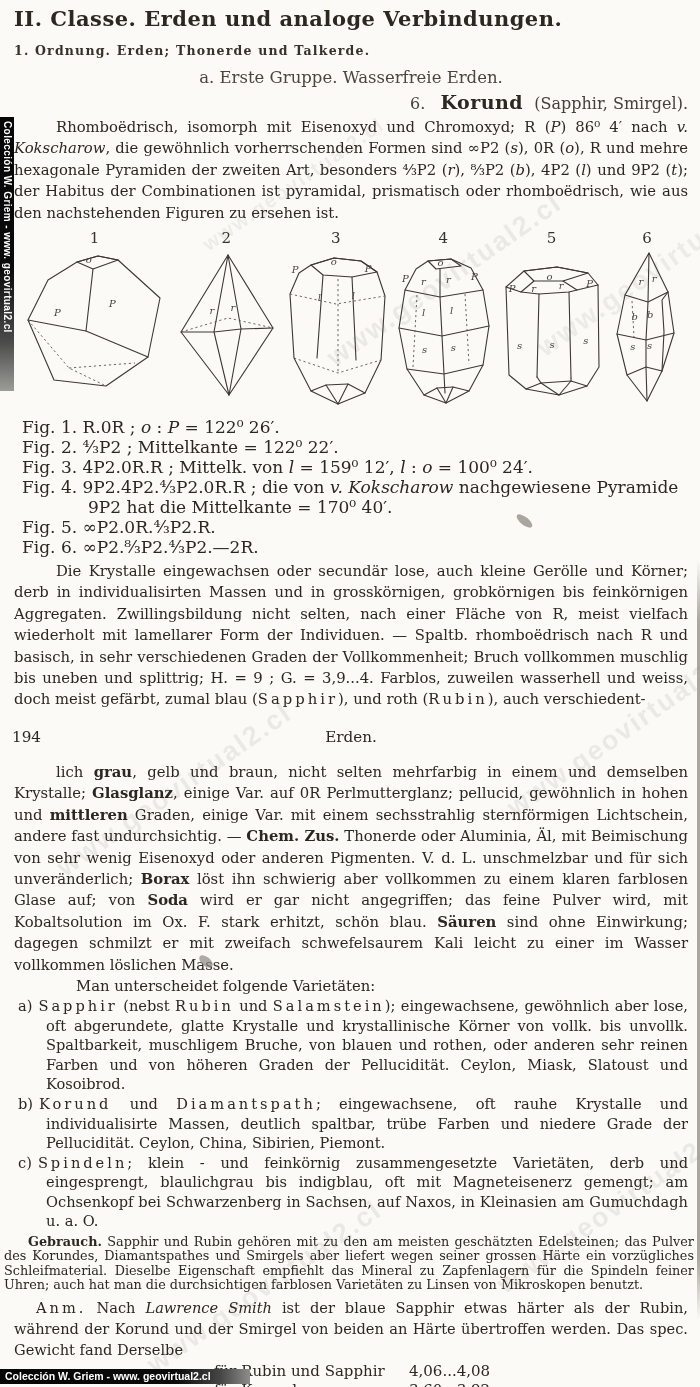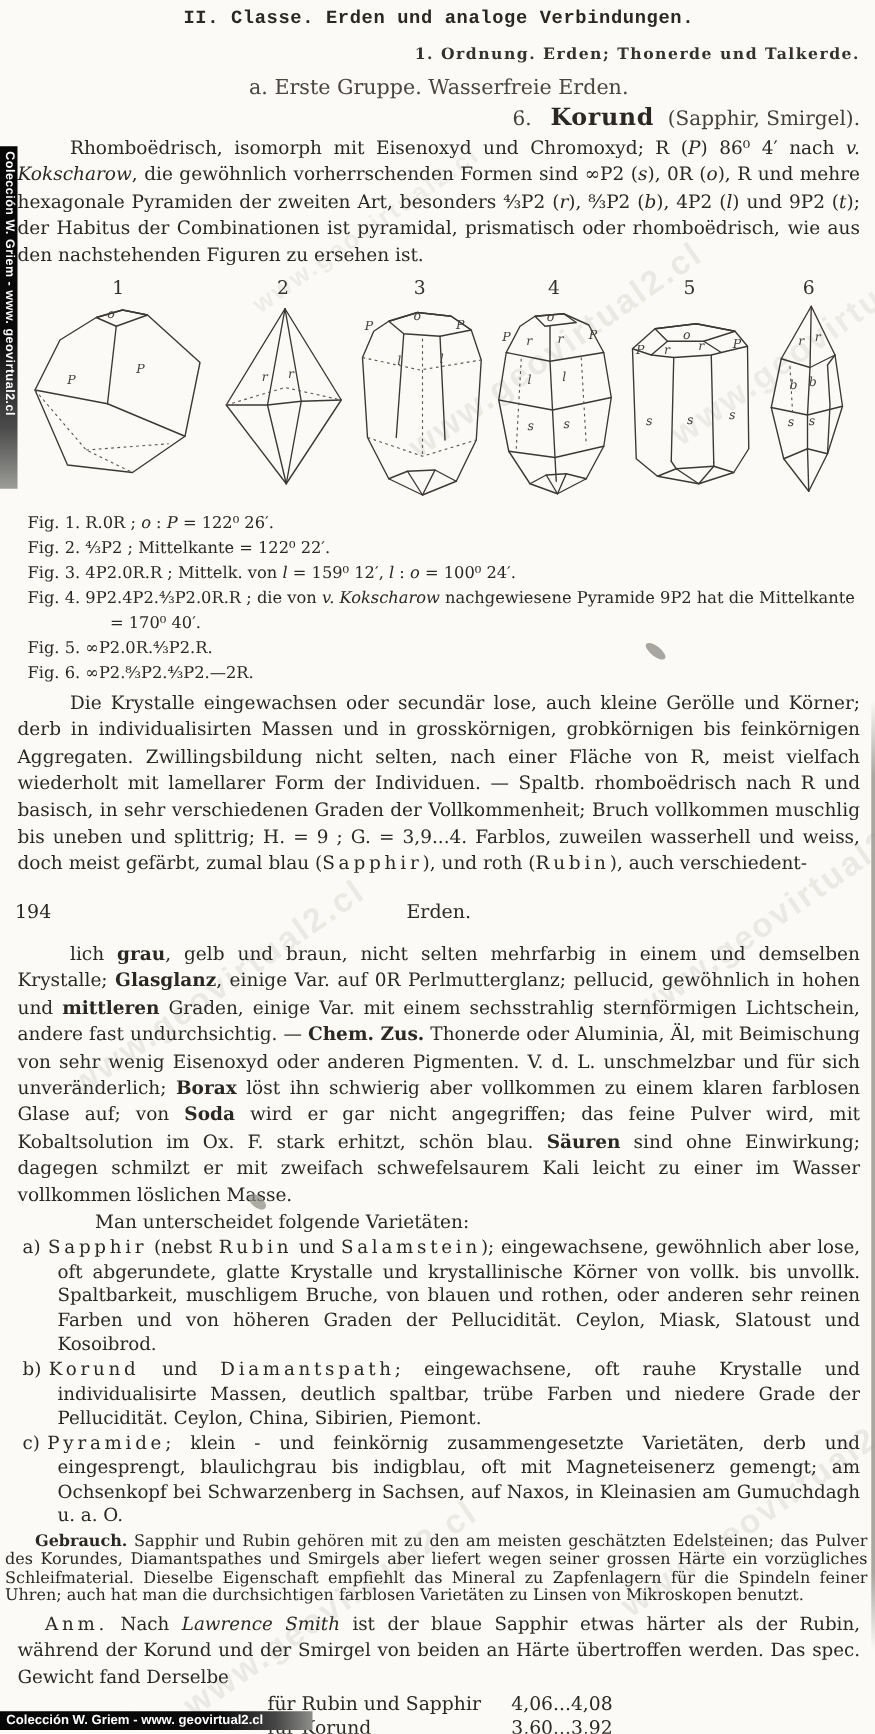--- a/index.html
+++ b/index.html
@@ -4,22 +4,22 @@
 <style>
   html,body{margin:0;padding:0;}
   body{
     width:700px;height:1387px;overflow:hidden;position:relative;
     background:#fbfaf6;color:#2b2821;
     font-family:"DejaVu Serif","DejaVu Sans",serif;
   }
   .page{position:absolute;inset:0;}
   .content{position:absolute;left:14px;right:12px;top:0;}
 
-  .class-title{margin-top:6px;text-align:center;font-size:15px;font-weight:bold;letter-spacing:.5px;font-family:Liberation Mono, monospace;}
-  .order-line{margin-top:12px;text-align:right;font-size:12.5px;font-weight:bold;letter-spacing:1.2px;color:#35322b;}
+  .class-title{margin-top:6px;text-align:left;font-size:21px;font-weight:bold;letter-spacing:.5px;}
+  .order-line{margin-top:12px;text-align:left;font-size:12.5px;font-weight:bold;letter-spacing:1.2px;color:#35322b;}
   .group-line{margin-top:10px;text-align:center;font-size:16.5px;color:#4a463e;}
 
   .species-line{margin-top:4px;margin-left:-11px;white-space:nowrap;text-align:right;}
   .sp-num{font-size:16px;color:#45413a;}
   .sp-name{font-size:19px;font-weight:bold;margin-left:10px;letter-spacing:.5px;}
   .sp-syn{font-size:16px;color:#45413a;margin-left:6px;}
 
   .body-par{margin:3px 0 0 0;font-size:14.8px;line-height:21.4px;text-align:justify;text-indent:42px;}
   .sg-b{font-weight:bold;}
   .sg-i{font-style:italic;}
@@ -28,21 +28,21 @@
   .figures-row{margin-top:6px;height:185px;display:flex;justify-content:space-between;align-items:flex-start;padding:0 6px 0 8px;}
   .fig{text-align:center;}
   .fig-number{font-size:15px;margin-bottom:4px;color:#35322b;}
   .fig-canvas{position:relative;}
   .fig-canvas svg{display:block;}
   .fig5-pad{padding-top:10px;}
   .fig-label{position:absolute;font-style:italic;font-size:10px;line-height:1;color:#46423b;}
   .cl{fill:none;stroke:#3c3833;stroke-width:1.1;stroke-linejoin:round;stroke-linecap:round;}
   .cd{fill:none;stroke:#5a564e;stroke-width:.9;stroke-dasharray:2.2,2.8;}
 
-  .captions{margin-top:3px;font-size:13px;line-height:20px;}
+  .captions{margin-top:3px;font-size:17px;line-height:20px;}
   .caption-line{margin-left:8px;}
   .caption-wrap{padding-left:66px;text-indent:-66px;}
 
   .page-break-row{position:relative;margin-top:18px;font-size:15.2px;height:21px;}
   .page-number{position:absolute;left:-2px;top:0;}
   .running-title{display:block;text-align:center;}
 
   .next-page{margin-top:12px;}
 
   .varieties-intro{margin:0;font-size:14.8px;line-height:21px;text-indent:62px;}
@@ -268,21 +268,21 @@
       <span class="running-title">Erden.</span>
     </div>
 
     <p class="body-par next-page"><span>lich </span><span class="sg-b">grau</span><span>, gelb und braun, nicht selten mehrfarbig in einem und demselben Krystalle; </span><span class="sg-b">Glasglanz</span><span>, einige Var. auf 0R Perlmutterglanz; pellucid, gewöhnlich in hohen und </span><span class="sg-b">mittleren</span><span> Graden, einige Var. mit einem sechsstrahlig sternförmigen Lichtschein, andere fast undurchsichtig. — </span><span class="sg-b">Chem. Zus.</span><span> Thonerde oder Aluminia, Äl, mit Beimischung von sehr wenig Eisenoxyd oder anderen Pigmenten.  V. d. L. unschmelzbar und für sich unveränderlich; </span><span class="sg-b">Borax</span><span> löst ihn schwierig aber vollkommen zu einem klaren farblosen Glase auf; von </span><span class="sg-b">Soda</span><span> wird er gar nicht angegriffen; das feine Pulver wird, mit Kobaltsolution im Ox. F. stark erhitzt, schön blau.  </span><span class="sg-b">Säuren</span><span> sind ohne Einwirkung; dagegen schmilzt er mit zweifach schwefelsaurem Kali leicht zu einer im Wasser vollkommen löslichen Masse.</span></p>
 
     <p class="varieties-intro">Man unterscheidet folgende Varietäten:</p>
 
     <div class="varieties">
         <div class="variety"><span class="v-marker">a)</span><span class="sg-sp">Sapphir</span><span> (nebst </span><span class="sg-sp">Rubin</span><span> und </span><span class="sg-sp">Salamstein</span><span>); eingewachsene, gewöhnlich aber lose, oft abgerundete, glatte Krystalle und krystallinische Körner von vollk. bis unvollk. Spaltbarkeit, muschligem Bruche, von blauen und rothen, oder anderen sehr reinen Farben und von höheren Graden der Pellucidität.  Ceylon, Miask, Slatoust und Kosoibrod.</span></div>
         <div class="variety"><span class="v-marker">b)</span><span class="sg-sp">Korund</span><span> und </span><span class="sg-sp">Diamantspath</span><span>; eingewachsene, oft rauhe Krystalle und individualisirte Massen, deutlich spaltbar, trübe Farben und niedere Grade der Pellucidität.  Ceylon, China, Sibirien, Piemont.</span></div>
-        <div class="variety"><span class="v-marker">c)</span><span class="sg-sp">Pyramide</span><span>; klein - und feinkörnig zusammengesetzte Varietäten, derb und eingesprengt, blaulichgrau bis indigblau, oft mit Magneteisenerz gemengt; am Ochsenkopf bei Schwarzenberg in Sachsen, auf Naxos, in Kleinasien am Gumuchdagh u. a. O.</span></div>
+        <div class="variety"><span class="v-marker">c)</span><span class="sg-sp">Spindeln</span><span>; klein - und feinkörnig zusammengesetzte Varietäten, derb und eingesprengt, blaulichgrau bis indigblau, oft mit Magneteisenerz gemengt; am Ochsenkopf bei Schwarzenberg in Sachsen, auf Naxos, in Kleinasien am Gumuchdagh u. a. O.</span></div>
       </div>
 
     <p class="gebrauch"><span class="sg-b">Gebrauch.</span><span>  Sapphir und Rubin gehören mit zu den am meisten geschätzten Edelsteinen; das Pulver des Korundes, Diamantspathes und Smirgels aber liefert wegen seiner grossen Härte ein vorzügliches Schleifmaterial. Dieselbe Eigenschaft empfiehlt das Mineral zu Zapfenlagern für die Spindeln feiner Uhren; auch hat man die durchsichtigen farblosen Varietäten zu Linsen von Mikroskopen benutzt.</span></p>
 
     <p class="anmerkung"><span class="sg-sp">Anm.</span><span>  Nach </span><span class="sg-i">Lawrence Smith</span><span> ist der blaue Sapphir etwas härter als der Rubin, während der Korund und der Smirgel von beiden an Härte übertroffen werden.  Das spec. Gewicht fand Derselbe</span></p>
 
     <div class="gravity-table">
         <div class="t-row"><span class="t-label">für Rubin und Sapphir</span><span class="t-value">4,06...4,08</span></div>
         <div class="t-row"><span class="t-label">für Korund</span><span class="t-value">3,60...3,92</span></div>
         <div class="t-row"><span class="t-label">für Smirgel</span><span class="t-value">3,71...4,34</span></div>

